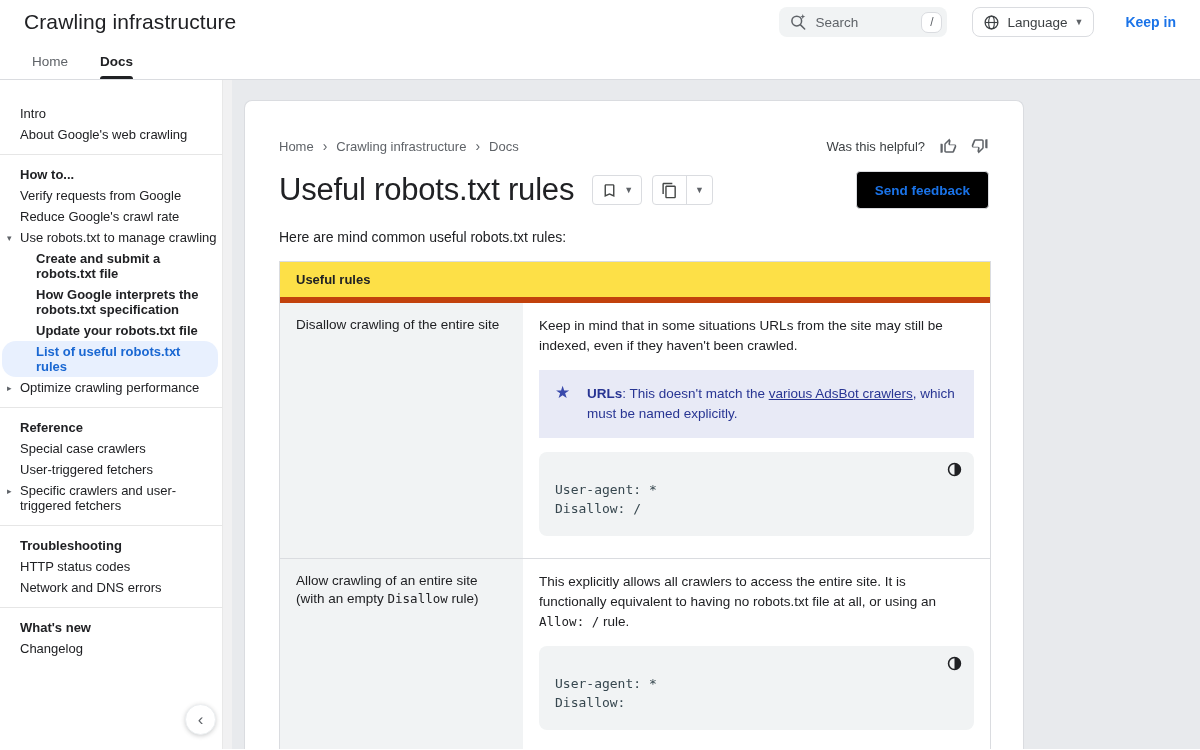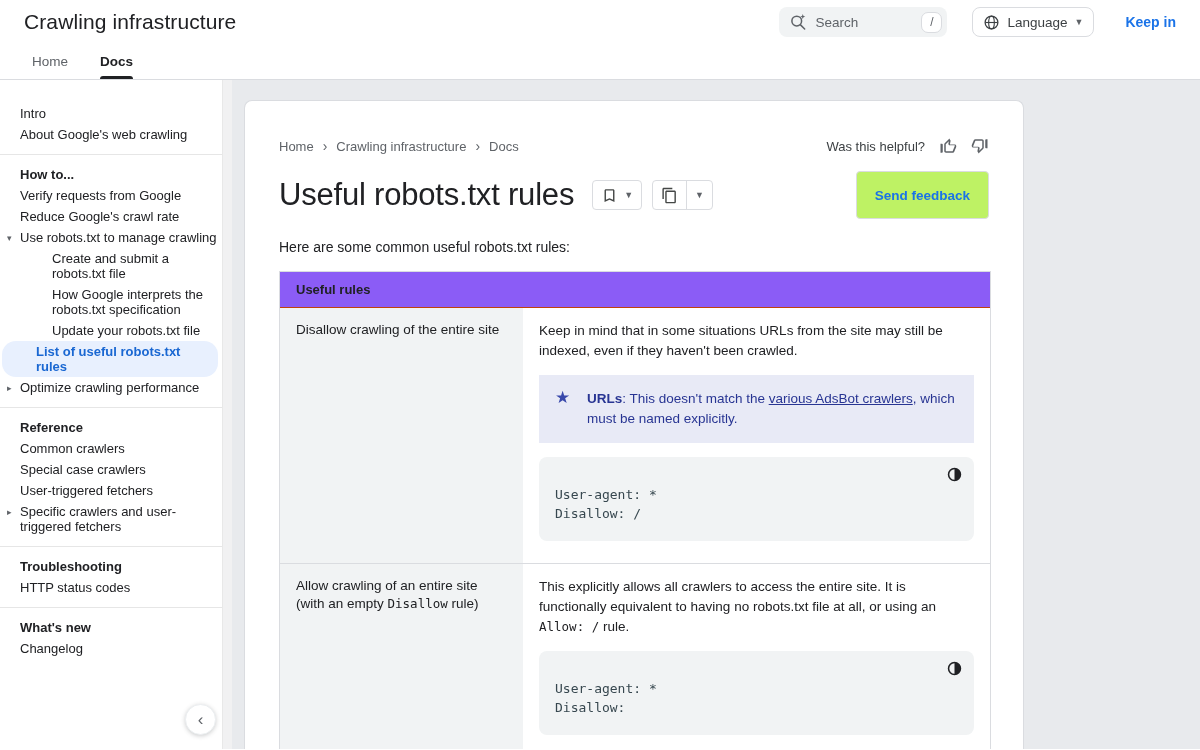--- a/index.html
+++ b/index.html
@@ -28,21 +28,21 @@
 
   
   .sidebar { width: 232px; flex: none; background: #fff; position: relative; font-size: 13px; padding-top: 14px; }
   .scroll-track { position: absolute; top: 0; right: 0; width: 10px; height: 100%; background: #f1f1f2; border-left: 1px solid #e8e8e8; }
   .nav-section { padding: 9px 0; }
   .nav-section + .nav-section { border-top: 1px solid #e6e6e6; }
   .nav-heading { font-weight: 700; color: #202124; padding: 3px 14px 3px 20px; line-height: 15px; }
   .nav-item { display: block; color: #202124; padding: 3px 14px 3px 20px; line-height: 15px; cursor: pointer; position: relative; }
   .nav-item.has-arrow { padding-left: 20px; }
   .nav-arrow { position: absolute; left: 7px; top: 4px; font-size: 9px; color: #5f6368; }
-  .nav-child { padding-left: 52px; }
+  .nav-child { padding-left: 36px; font-weight: bold; }
   .nav-child.active { background: #e8f0fe; color: #1967d2; font-weight: 700; border-radius: 14px; margin: 0 14px 0 2px; padding-left: 34px; }
   .collapse-fab { position: absolute; left: 185px; top: 624px; width: 31px; height: 31px; border-radius: 50%; background: #fff; border: 1px solid #eceff1; box-shadow: 0 1px 4px rgba(60,64,67,.25); color: #5f6368; font-size: 17px; display: flex; align-items: center; justify-content: center; cursor: pointer; z-index: 5; }
 
   
   .content-bg { flex: 1; background: #e8eaed; padding: 20px 176px 0 12px; overflow: hidden; }
   .card { width: 780px; background: #fff; border: 1px solid #dadce0; border-radius: 8px 8px 0 0; border-bottom: none; min-height: 700px; padding: 36px 34px 0 34px; }
 
   .crumb-row { display: flex; align-items: center; justify-content: space-between; }
   .breadcrumb { display: flex; align-items: center; gap: 9px; font-size: 13px; color: #5f6368; }
   .crumb { cursor: pointer; }
@@ -52,27 +52,27 @@
   .thumb.down { transform: rotate(180deg); }
 
   .title-row { display: flex; align-items: center; margin-top: 16px; }
   h1.page-title { font-size: 31px; font-weight: 400; color: #202124; letter-spacing: -.2px; }
   .title-btns { display: flex; align-items: center; gap: 10px; margin-left: 18px; }
   .icon-btn { height: 30px; border: 1px solid #dadce0; border-radius: 4px; background: #fff; display: inline-flex; align-items: center; cursor: pointer; }
   .icon-btn svg { width: 17px; height: 17px; fill: #444746; }
   .seg { display: flex; align-items: center; padding: 0 8px; height: 100%; }
   .seg-divider { width: 1px; height: 100%; background: #dadce0; }
   .bm-caret { margin-left: 6px; }
-  .send-feedback { margin-left: auto; height: 48px; padding: 0 18px; background: #bef264; border: 1px solid #dadce0; border-radius: 4px; color: #1a73e8; font-size: 13.5px; font-weight: 700; cursor: pointer; font-family: inherit; }
+  .send-feedback { margin-left: auto; height: 38px; padding: 0 18px; background: #000000; border: 1px solid #dadce0; border-radius: 4px; color: #1a73e8; font-size: 13.5px; font-weight: 700; cursor: pointer; font-family: inherit; }
 
   .intro { font-size: 14px; margin-top: 20px; color: #202124; }
 
   
   .rules-table { margin-top: 16px; border: 1px solid #dadce0; width: 712px; }
-  .table-head { background: #8b5cf6; border-bottom: 1px solid #c2410c; padding: 10px 16px; font-size: 13px; font-weight: 700; color: #202124; }
+  .table-head { background: #fde047; border-bottom: 6px solid #c2410c; padding: 10px 16px; font-size: 13px; font-weight: 700; color: #202124; }
   .t-row { display: flex; }
   .t-row + .t-row { border-top: 1px solid #dadce0; }
   .t-left { width: 243px; flex: none; background: #f1f3f4; padding: 13px 16px; font-size: 13.5px; line-height: 18px; color: #202124; }
   .t-right { flex: 1; padding: 13px 16px 16px 16px; font-size: 13.5px; line-height: 20px; color: #202124; }
   code.inline { font-family: "DejaVu Sans Mono", "Liberation Mono", monospace; font-size: 12.5px; color: #202124; }
 
   .callout { border-radius: 0; padding: 14px 16px 14px 48px; position: relative; margin: 14px 0; font-size: 13.5px; line-height: 20px; }
   .callout.note { background: #e8eaf6; color: #283593; }
   .note-star { position: absolute; left: 16px; top: 13px; color: #3949ab; font-size: 17px; }
   .note-link { color: #283593; text-decoration: underline; cursor: pointer; }
@@ -127,28 +127,28 @@
       <a class="nav-item">Reduce Google's crawl rate</a>
       <a class="nav-item has-arrow"><span class="nav-arrow">▾</span><span>Use robots.txt to manage crawling</span></a>
       <a class="nav-item nav-child">Create and submit a robots.txt file</a>
       <a class="nav-item nav-child">How Google interprets the robots.txt specification</a>
       <a class="nav-item nav-child">Update your robots.txt file</a>
       <a class="nav-item nav-child active">List of useful robots.txt rules</a>
       <a class="nav-item has-arrow"><span class="nav-arrow">▸</span><span>Optimize crawling performance</span></a>
     </div>
     <div class="nav-section">
       <div class="nav-heading">Reference</div>
-      <a class="nav-item">Common crawlers</a>
       <a class="nav-item">Special case crawlers</a>
       <a class="nav-item">User-triggered fetchers</a>
       <a class="nav-item has-arrow"><span class="nav-arrow">▸</span><span>Specific crawlers and user-triggered fetchers</span></a>
     </div>
     <div class="nav-section">
       <div class="nav-heading">Troubleshooting</div>
       <a class="nav-item">HTTP status codes</a>
+      <a class="nav-item">Network and DNS errors</a>
     </div>
     <div class="nav-section">
       <div class="nav-heading">What's new</div>
       <a class="nav-item">Changelog</a>
     </div>
     <div class="collapse-fab">
         <span>‹</span>
       </div>
     <div class="scroll-track"></div>
   </aside>
@@ -194,21 +194,21 @@
             </span>
             <span class="seg-divider"></span>
             <span class="seg">
               <span class="caret">▼</span>
             </span>
           </button>
         </div>
         <button class="send-feedback">Send feedback</button>
       </div>
 
-      <p class="intro">Here are some common useful robots.txt rules:</p>
+      <p class="intro">Here are mind common useful robots.txt rules:</p>
 
       <section class="rules-table">
         <div class="table-head">Useful rules</div>
 
         <div class="t-row">
           <div class="t-left">Disallow crawling of the entire site</div>
           <div class="t-right">
             <p>Keep in mind that in some situations URLs from the site may still be indexed, even if they haven't been crawled.</p>
             <div class="callout note">
               <span class="note-star">★</span>

